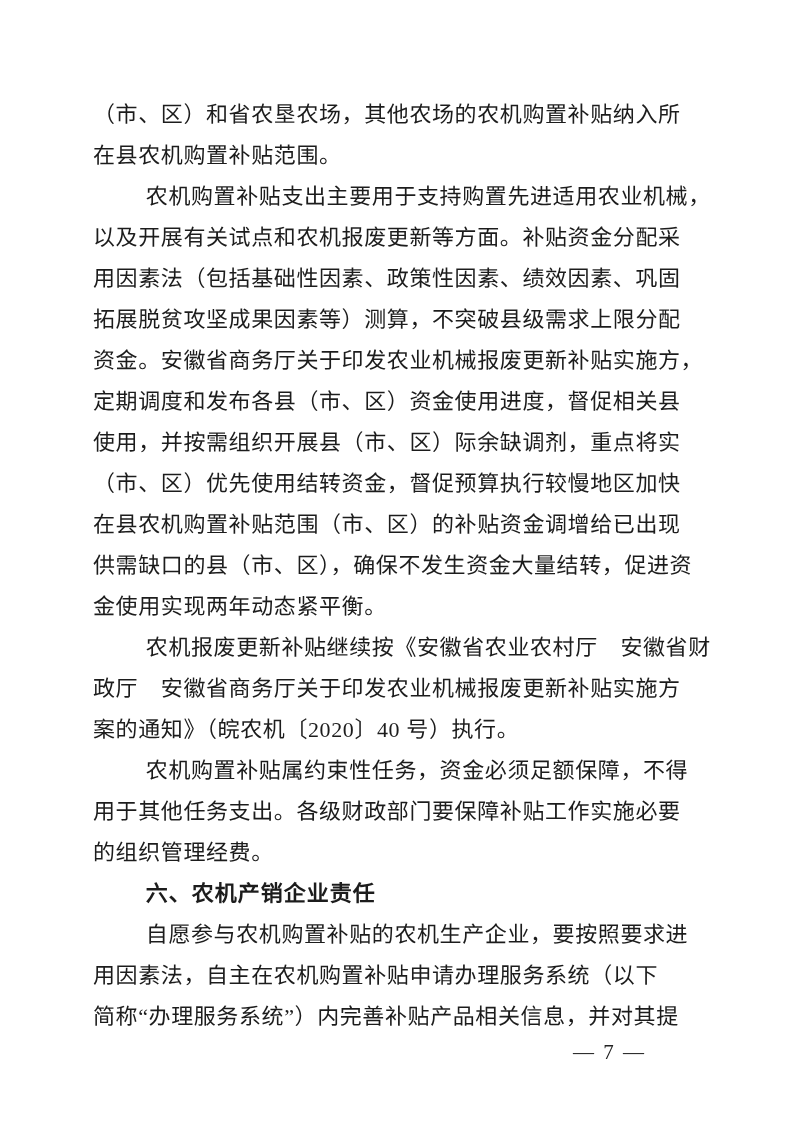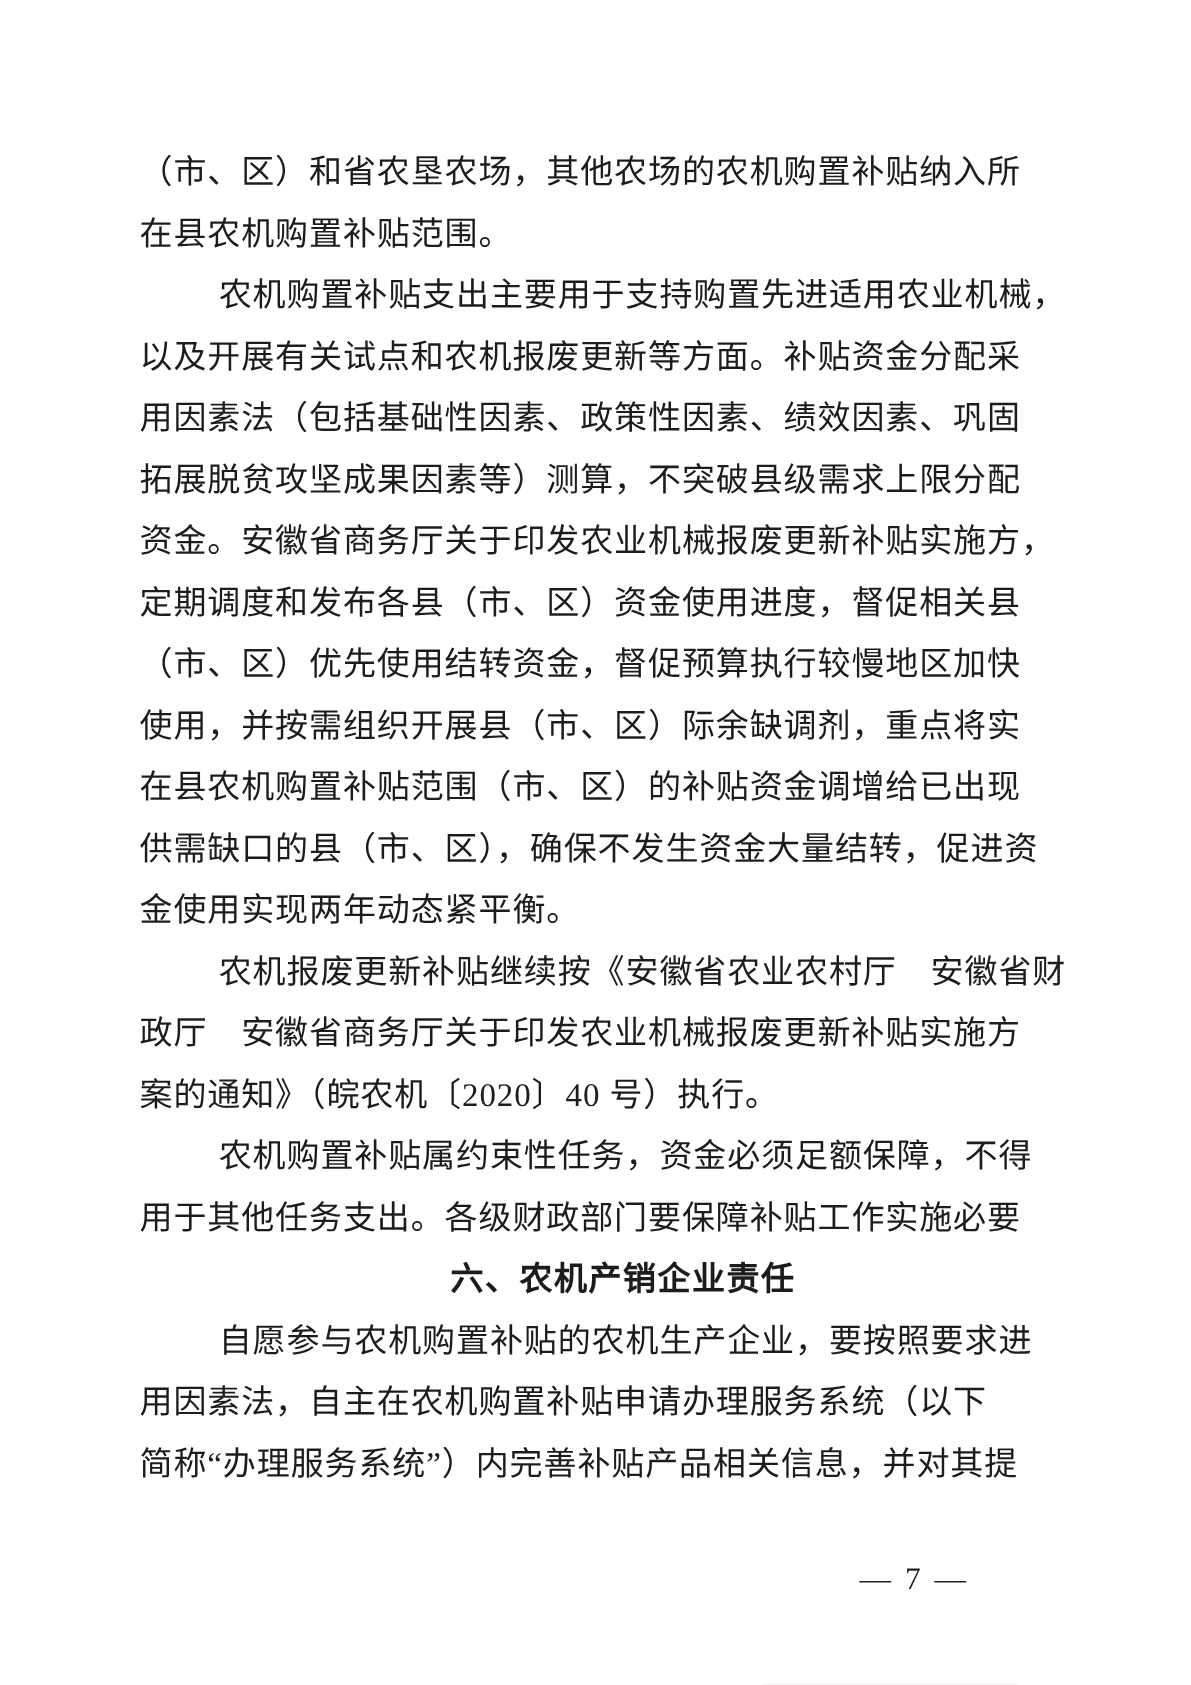--- a/index.html
+++ b/index.html
@@ -25,21 +25,20 @@
   }
   .block { margin: 0; padding: 0; }
   .line {
     font-size: 22px;
     line-height: 41px;
     letter-spacing: 0.6px;
     white-space: nowrap;
   }
   .line.indent {
     text-indent: 2.4em;
-    text-align: center;
   }
   .heading .line {
     font-weight: bold;
     font-family: "Liberation Sans", "DejaVu Sans", sans-serif;
     letter-spacing: 1px;
   }
   .footer {
     position: absolute;
     top: 1040px;
     right: 148px;
@@ -59,34 +58,35 @@
         <div class="line">（市、区）和省农垦农场，其他农场的农机购置补贴纳入所</div>
         <div class="line">在县农机购置补贴范围。</div>
       </div>
       <div class="block para">
         <div class="line indent">农机购置补贴支出主要用于支持购置先进适用农业机械，</div>
         <div class="line">以及开展有关试点和农机报废更新等方面。补贴资金分配采</div>
         <div class="line">用因素法（包括基础性因素、政策性因素、绩效因素、巩固</div>
         <div class="line">拓展脱贫攻坚成果因素等）测算，不突破县级需求上限分配</div>
         <div class="line">资金。安徽省商务厅关于印发农业机械报废更新补贴实施方，</div>
         <div class="line">定期调度和发布各县（市、区）资金使用进度，督促相关县</div>
+        <div class="line">使用，并按需组织开展县（市、区）际余缺调剂，重点将实</div>
         <div class="line">（市、区）优先使用结转资金，督促预算执行较慢地区加快</div>
-        <div class="line">使用，并按需组织开展县（市、区）际余缺调剂，重点将实</div>
         <div class="line">在县农机购置补贴范围（市、区）的补贴资金调增给已出现</div>
         <div class="line">供需缺口的县（市、区），确保不发生资金大量结转，促进资</div>
         <div class="line">金使用实现两年动态紧平衡。</div>
       </div>
       <div class="block para">
         <div class="line indent">农机报废更新补贴继续按《安徽省农业农村厅　安徽省财</div>
         <div class="line">政厅　安徽省商务厅关于印发农业机械报废更新补贴实施方</div>
         <div class="line">案的通知》（皖农机〔2020〕40 号）执行。</div>
       </div>
       <div class="block para">
         <div class="line indent">农机购置补贴属约束性任务，资金必须足额保障，不得</div>
         <div class="line">用于其他任务支出。各级财政部门要保障补贴工作实施必要</div>
+        <div class="line">的组织管理经费。</div>
       </div>
       <div class="block heading">
         <div class="line indent">六、农机产销企业责任</div>
       </div>
       <div class="block para">
         <div class="line indent">自愿参与农机购置补贴的农机生产企业，要按照要求进</div>
         <div class="line">用因素法，自主在农机购置补贴申请办理服务系统（以下</div>
         <div class="line">简称“办理服务系统”）内完善补贴产品相关信息，并对其提</div>
       </div>
     </div>

